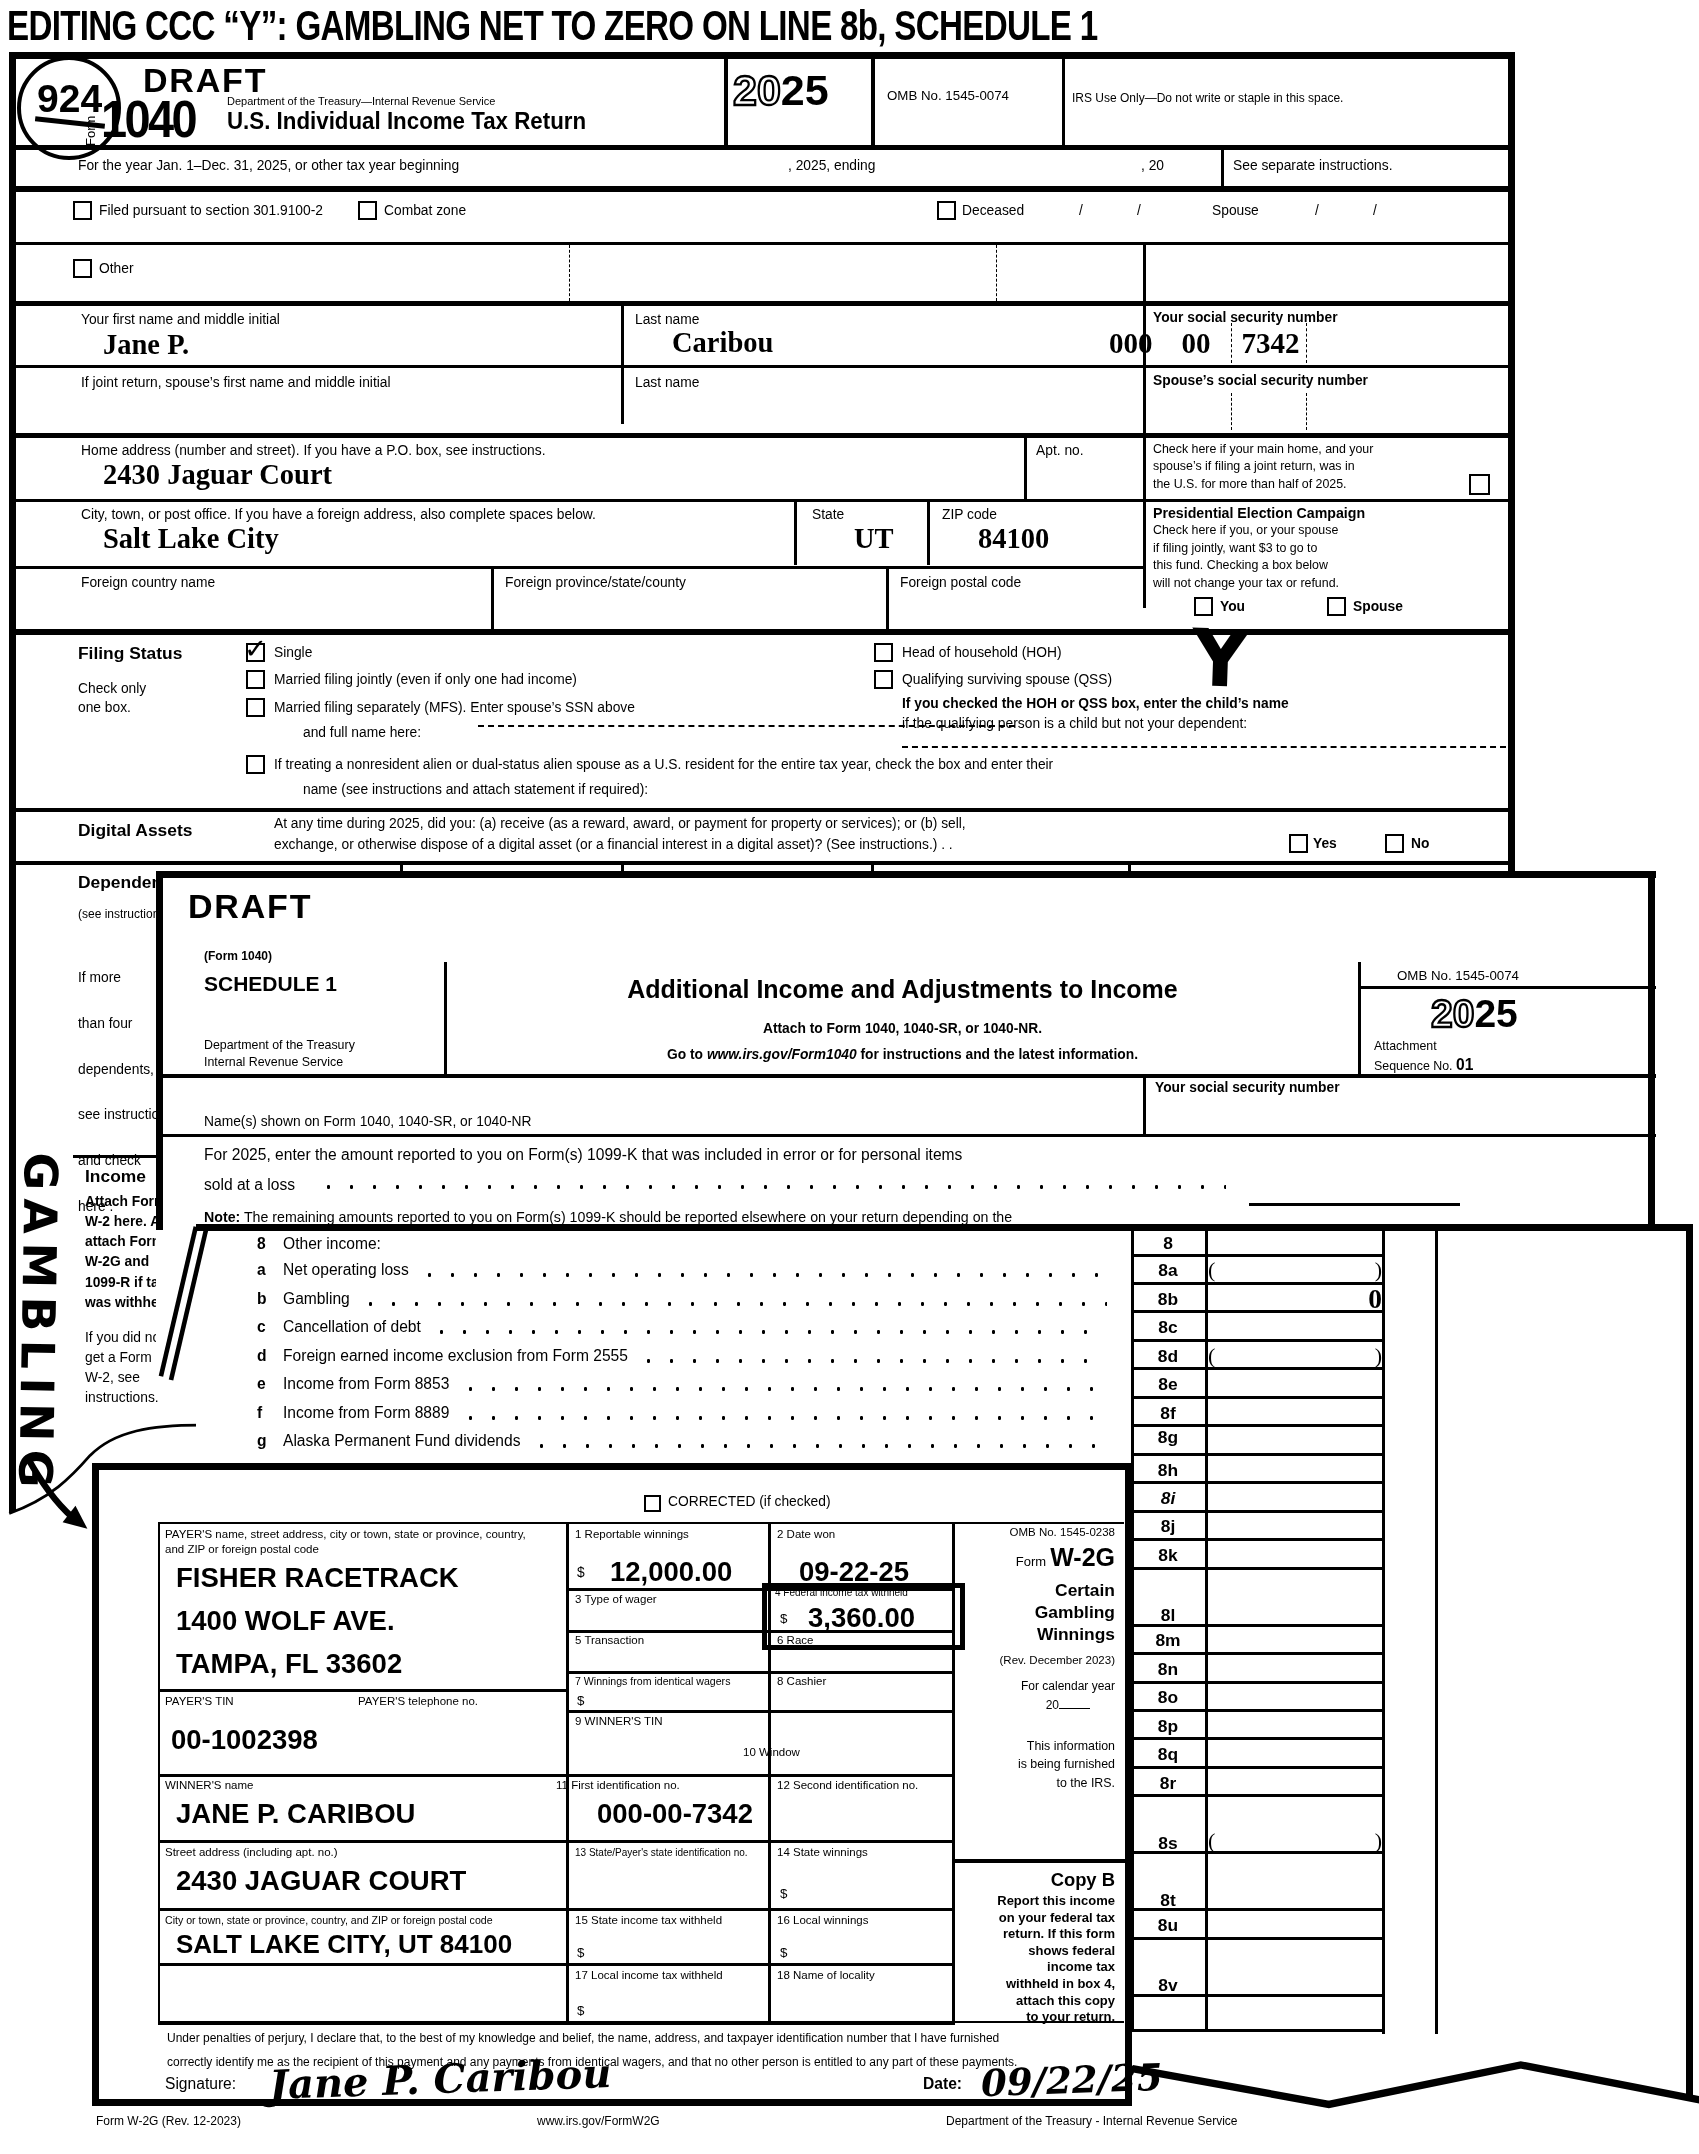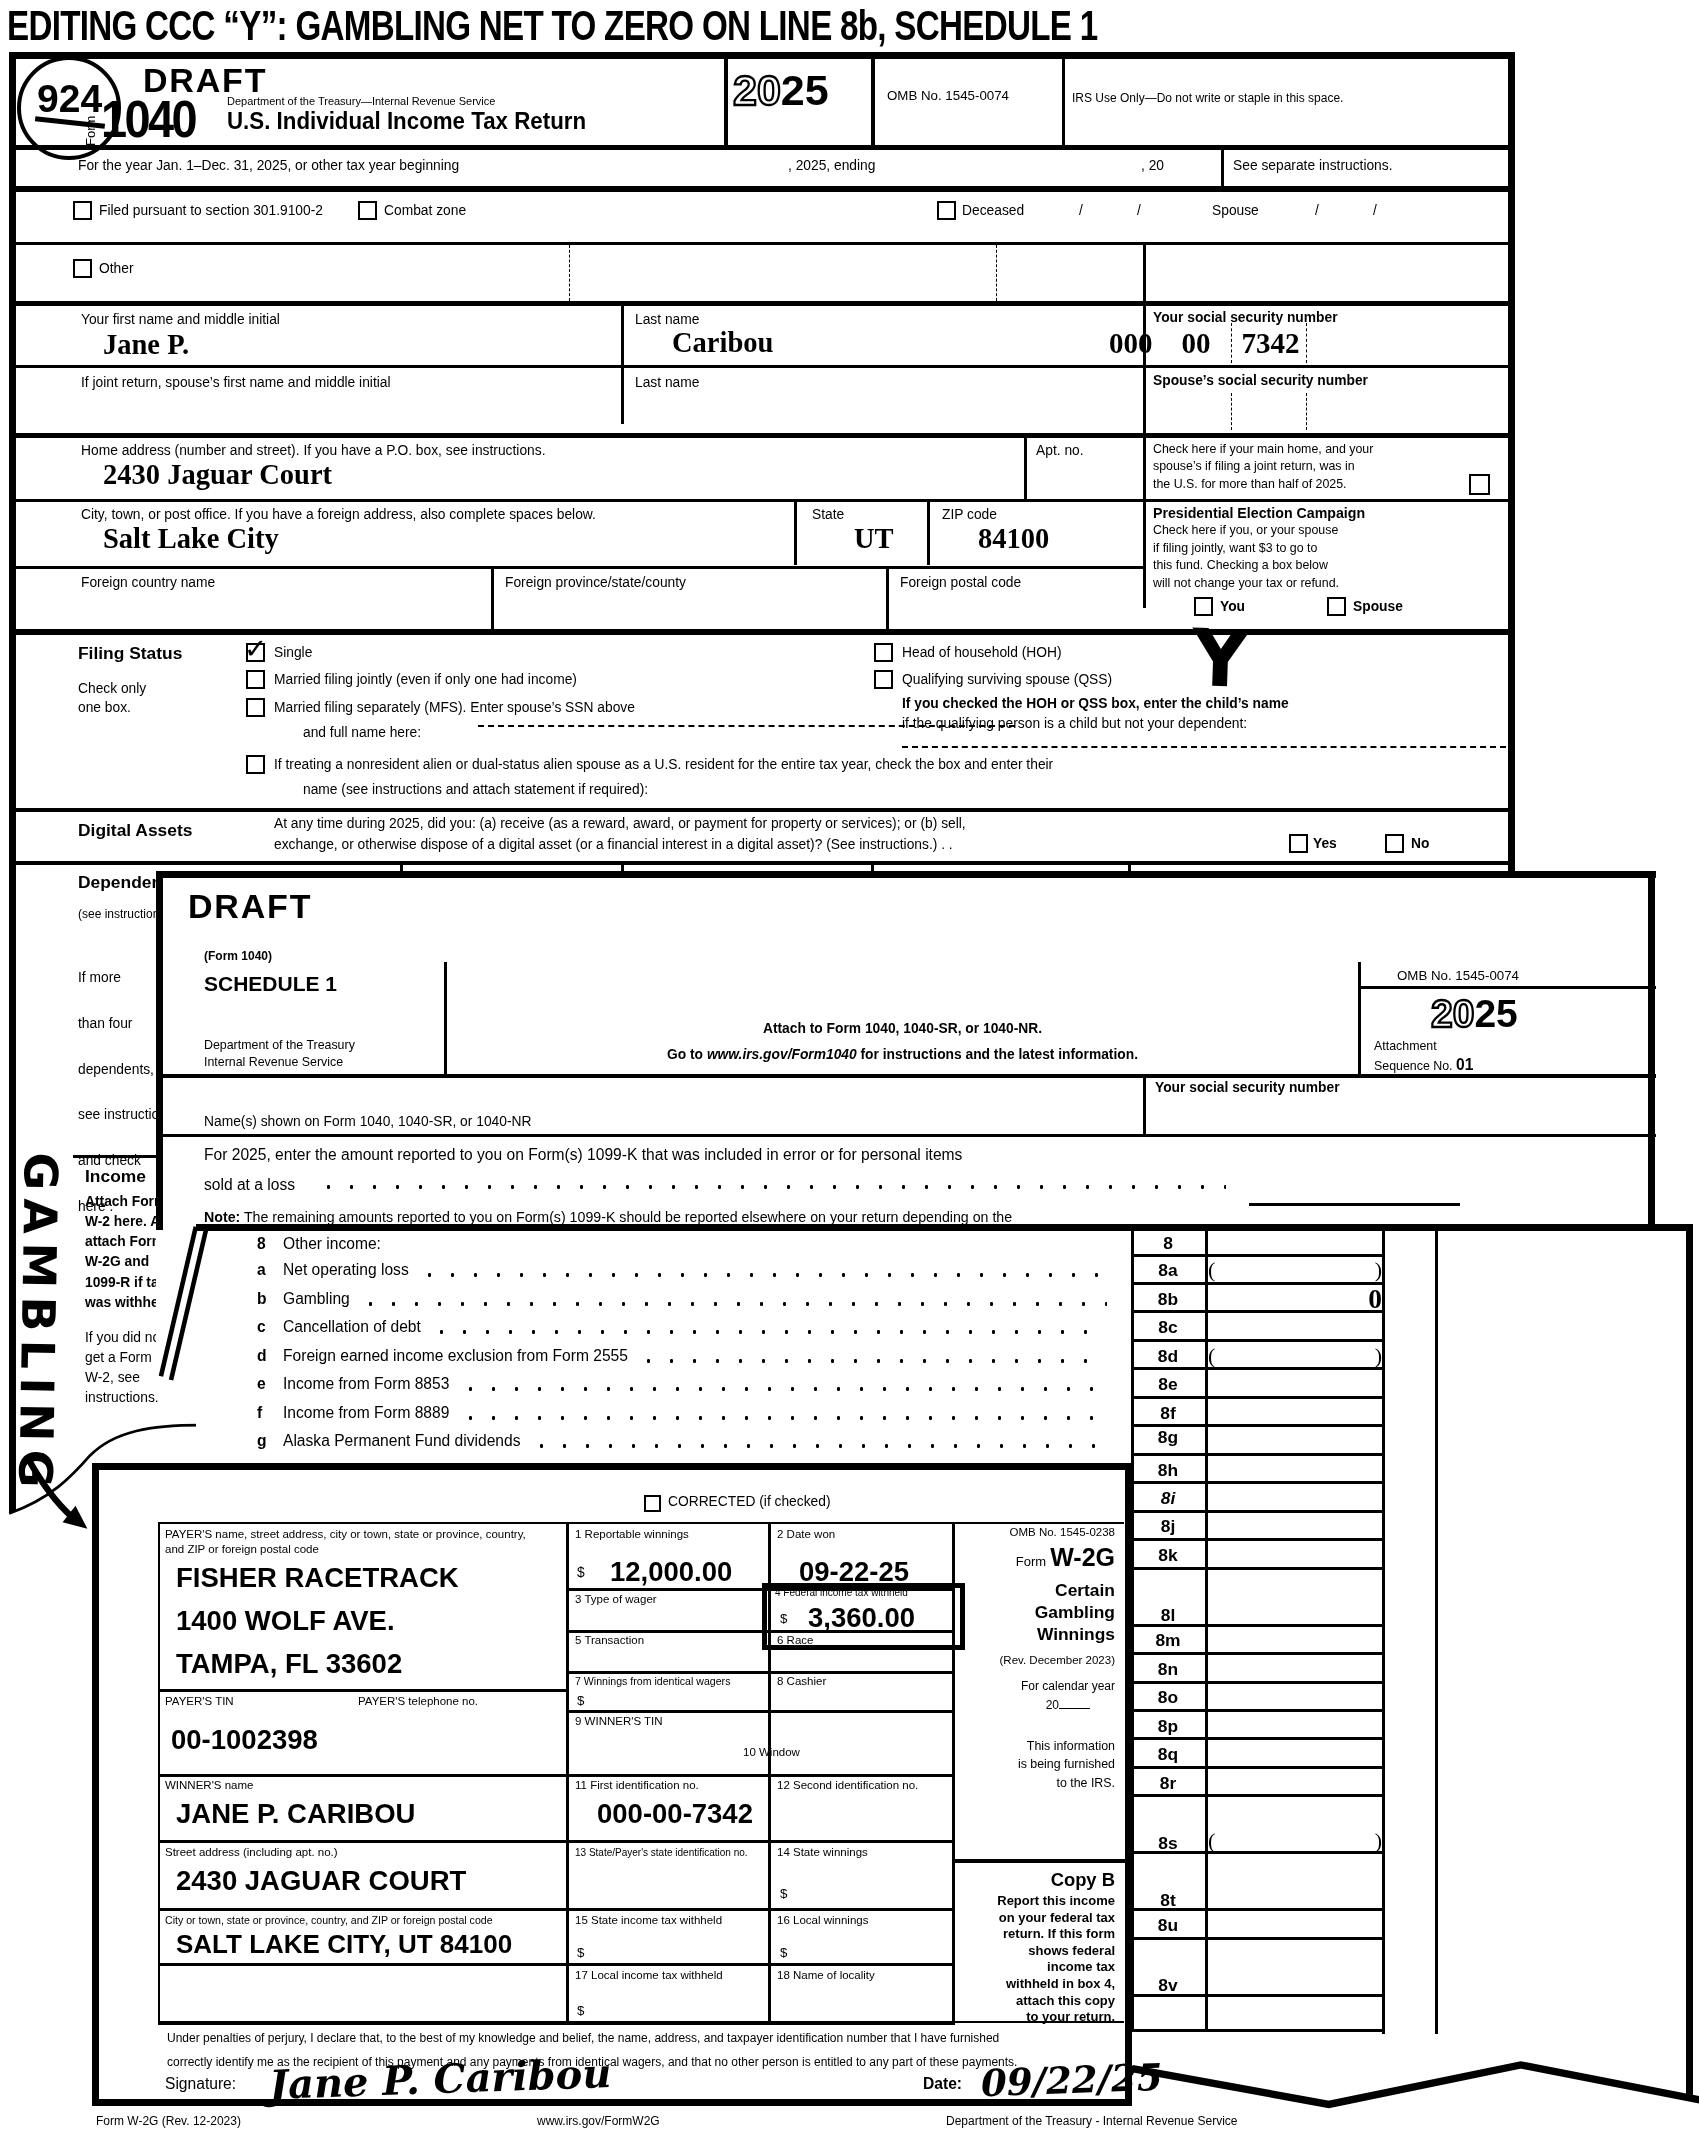--- a/index.html
+++ b/index.html
@@ -226,20 +226,21 @@
     <div class="vr" style="left:1648px;top:871px;width:7.3px;height:358px;"></div>
 
     <div class="ab nw b" style="left:188px;top:887px;font-size:34px;letter-spacing:1.8px;font-weight:800;">DRAFT</div>
 
     <div class="ab nw b" style="left:204px;top:972px;font-size:21px;">SCHEDULE 1</div>
     <div class="ab nw b" style="left:204px;top:949px;font-size:12px;">(Form 1040)</div>
     <div class="ab nw s13" style="left:204px;top:1038px;">Department of the Treasury</div>
     <div class="ab nw s13" style="left:204px;top:1055px;">Internal Revenue Service</div>
     <div class="vr" style="left:444px;top:962px;width:2.8px;height:113px;"></div>
 
+    <div class="ab b" style="left:447px;top:975px;width:911px;text-align:center;font-size:25px;">Additional Income and Adjustments to Income</div>
     <div class="ab b" style="left:447px;top:1021px;width:911px;text-align:center;font-size:13.8px;">Attach to Form 1040, 1040-SR, or 1040-NR.</div>
     <div class="ab b" style="left:447px;top:1047px;width:911px;text-align:center;font-size:13.8px;">
       <span>Go to </span><span style="font-style:italic;">www.irs.gov/Form1040</span><span> for instructions and the latest information.</span>
     </div>
 
     <div class="vr" style="left:1358px;top:962px;width:2.8px;height:113px;"></div>
     <div class="ab nw s14" style="left:1397px;top:968px;">OMB No. 1545-0074</div>
     <div class="hr" style="left:1358px;top:986px;width:298px;height:2.8px;"></div>
     <div class="ab nw" style="left:1431px;top:992px;font-size:39px;font-weight:900;">
       <span class="outl">20</span><span>25</span>
@@ -445,21 +446,21 @@
     <div class="ab nw s12" style="left:678px;top:205px;">8  Cashier</div>
     <div class="ab nw s14" style="left:478px;top:223px;">$</div>
     <div class="ab nw s12" style="left:476px;top:245px;">9  WINNER'S TIN</div>
     <div class="ab nw s12" style="left:644px;top:245px;margin-top:31px;">10  Window</div>
 
     <div class="ab nw s12" style="left:66px;top:225px;">PAYER'S TIN</div>
     <div class="ab nw s12" style="left:259px;top:225px;">PAYER'S telephone no.</div>
     <div class="ab nw b" style="left:72px;top:254px;font-size:27.5px;">00-1002398</div>
 
     <div class="ab nw s12" style="left:66px;top:309px;">WINNER'S name</div>
-    <div class="ab nw s12" style="left:476px;top:309px;">11  First identification no.</div>
+    <div class="ab nw s12" style="left:457px;top:309px;">11  First identification no.</div>
     <div class="ab nw s12" style="left:678px;top:309px;">12  Second identification no.</div>
     <div class="ab nw b" style="left:77px;top:328px;font-size:27.5px;">JANE P. CARIBOU</div>
     <div class="ab nw b" style="left:498px;top:328px;font-size:27.5px;">000-00-7342</div>
 
     <div class="ab nw s12" style="left:66px;top:376px;">Street address (including apt. no.)</div>
     <div class="ab nw" style="left:476px;top:377px;font-size:10px;">13  State/Payer's state identification no.</div>
     <div class="ab nw s12" style="left:678px;top:376px;">14  State winnings</div>
     <div class="ab nw b" style="left:77px;top:395px;font-size:27.5px;">2430 JAGUAR COURT</div>
     <div class="ab nw s14" style="left:681px;top:416px;">$</div>
 

